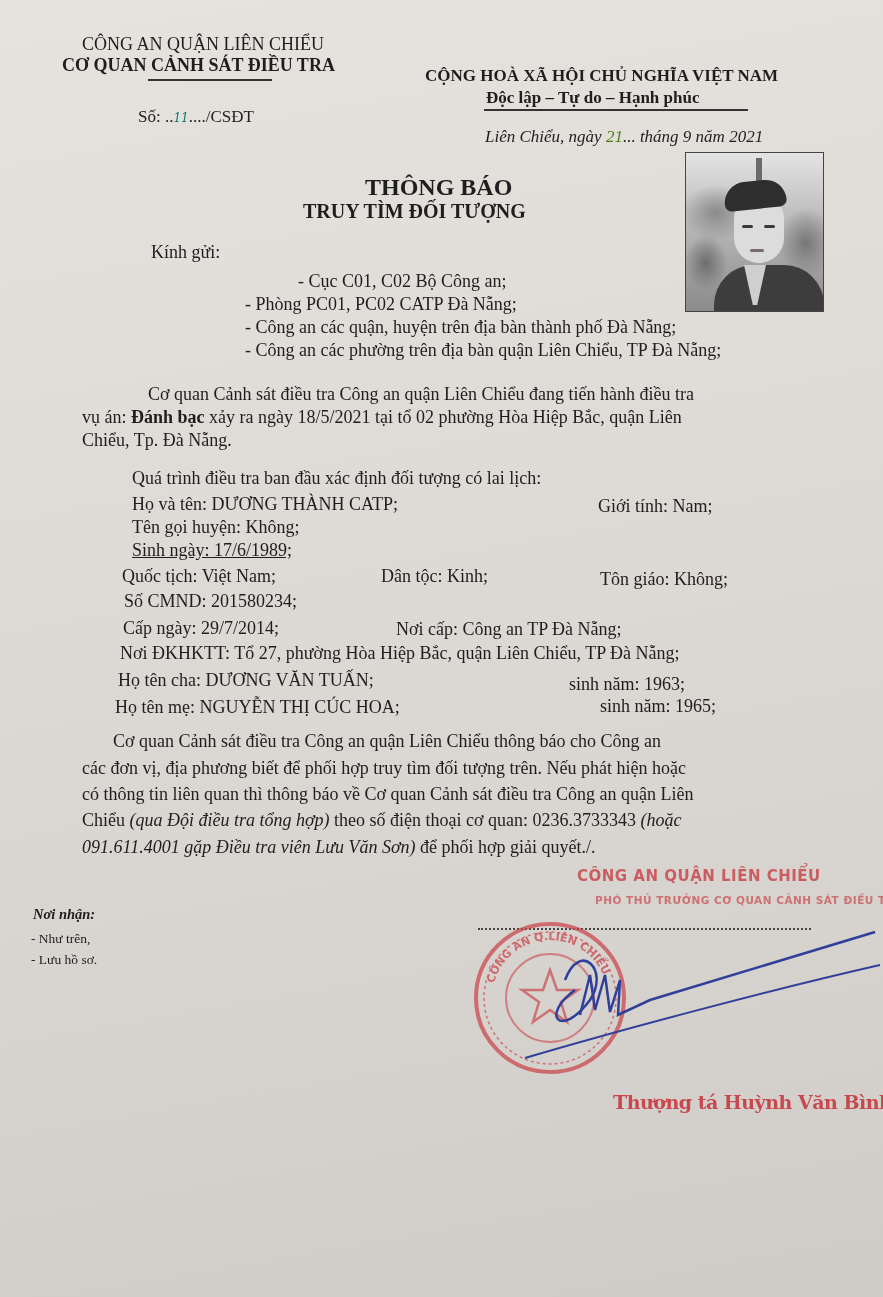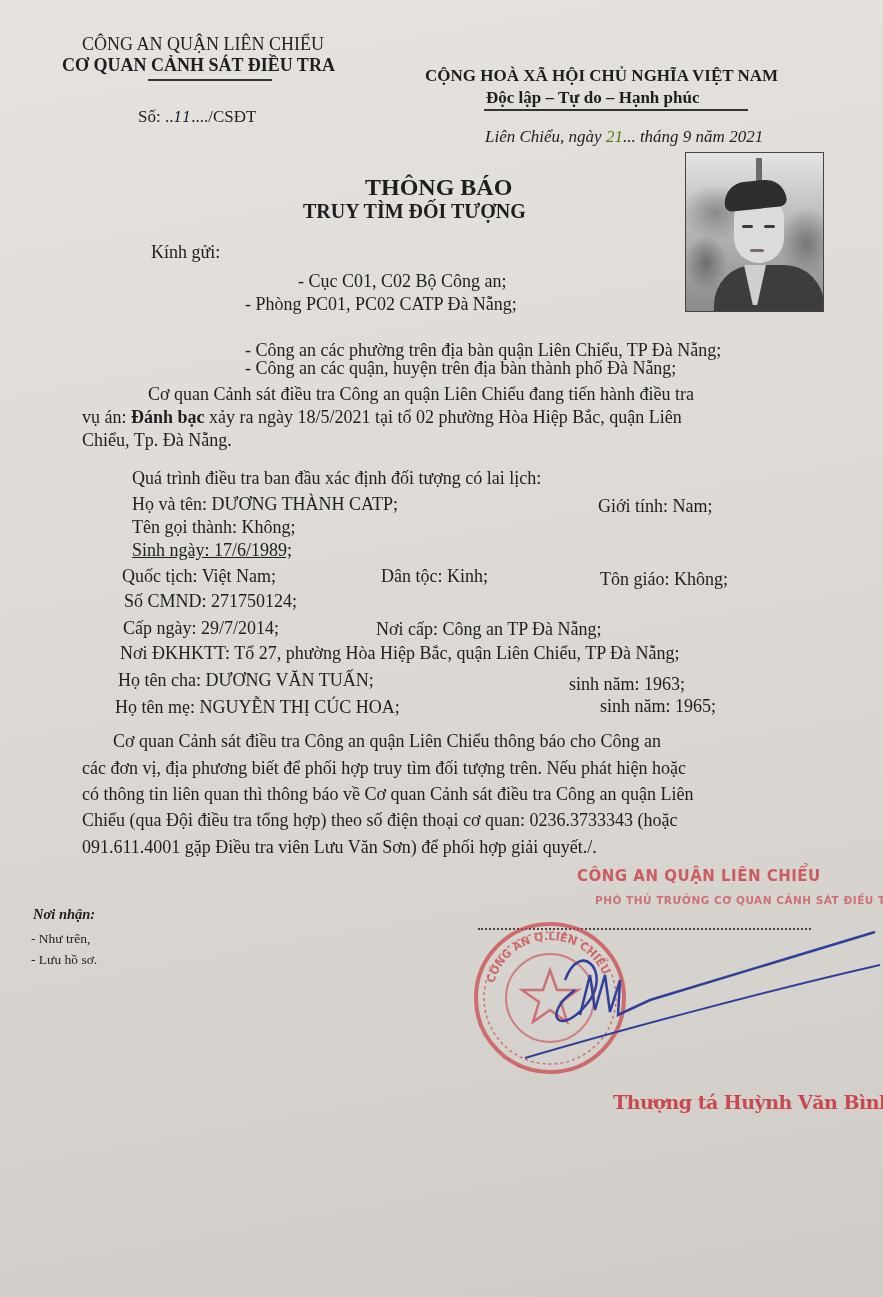--- a/index.html
+++ b/index.html
@@ -10,21 +10,21 @@
     color:#1e1e1e;
     position:relative;
   }
   .abs { position:absolute; white-space:nowrap; }
 
   
   .hl1 { left:82px; top:34px; font-size:18px; }
   .hl2 { left:62px; top:55px; font-size:18px; font-weight:bold; }
   .hl2-underline { position:absolute; left:148px; top:79px; width:124px; height:1.5px; background:#333; }
   .so { left:138px; top:107px; font-size:17px; }
-  .so .hand { font-family:"DejaVu Serif", serif; font-style:italic; color:#0f172a; font-size:14px; }
+  .so .hand { font-family:"DejaVu Serif", serif; font-style:italic; color:#0f766e; font-size:12px; }
 
   
   .hr1 { left:425px; top:66px; font-size:17px; font-weight:bold; }
   .hr2 { left:486px; top:88px; font-size:17px; font-weight:bold; }
   .hr2-underline { position:absolute; left:484px; top:109px; width:264px; height:1.5px; background:#333; }
   .place-date { left:485px; top:127px; font-size:17px; font-style:italic; }
   .place-date .hand { color:#4d7c0f; }
 
   
   .t1 { left:365px; top:174px; font-size:24px; font-weight:bold; }
@@ -49,50 +49,50 @@
   .photo .eye1 { left:56px; } .photo .eye2 { left:78px; }
   .photo .mouth { position:absolute; left:64px; top:96px; width:14px; height:3px; background:#7a6a6a; border-radius:2px; }
   .photo .body { position:absolute; left:28px; top:112px; width:110px; height:60px; border-radius:40px 40px 0 0; background:#3d3d3d; }
   .photo .collar { position:absolute; left:58px; top:112px; width:22px; height:40px; background:#cfcfcf; clip-path:polygon(0 0,100% 0,60% 100%,40% 100%); }
 
   
   .txt { font-size:18px; }
   .kg { left:151px; top:242px; }
   .r1 { left:258px; top:271px;margin-left:40px; }
   .r2 { left:245px; top:294px; }
-  .r3 { left:245px; top:317px;margin-top:41px; }
+  .r3 { left:245px; top:317px; }
   .r4 { left:245px; top:340px; }
 
   .p1a { left:148px; top:384px; }
   .p1b { left:82px; top:407px; }
   .p1c { left:82px; top:430px; }
 
   .f0 { left:132px; top:468px; font-size:18px; }
   .f-name { left:132px; top:494px; }
   .f-gender { left:598px; top:496px; }
   .f-alias { left:132px; top:517px; }
   .f-dob { left:132px; top:540px;text-decoration:underline; }
   .f-nat { left:122px; top:566px; }
   .f-eth { left:381px; top:566px; }
   .f-rel { left:600px; top:569px; }
   .f-id { left:124px; top:591px; }
   .f-issue { left:123px; top:618px; }
-  .f-issuer { left:376px; top:619px; }
+  .f-issuer { left:396px; top:619px; }
   .f-addr { left:120px; top:643px; }
   .f-father { left:118px; top:670px; }
   .f-fatherdob { left:569px; top:674px; }
   .f-mother { left:115px; top:697px; }
   .f-motherdob { left:600px; top:696px; }
 
   .p2a { left:113px; top:731px; }
   .p2b { left:82px; top:758px; }
   .p2c { left:82px; top:784px; }
   .p2d { left:82px; top:810px; }
   .p2e { left:82px; top:837px; }
-  .it { }
+  .it { font-style:italic; }
   .b { font-weight:bold; }
 
   
   .nn { left:33px; top:906px; font-size:14.5px; font-weight:bold; font-style:italic; }
   .nn1 { left:31px; top:931px; font-size:13.5px; }
   .nn2 { left:31px; top:952px; font-size:13.5px; }
 
   
   .red { color:#c9484e; }
   .sg1 { left:577px; top:867px; font-size:15px; font-family:"DejaVu Sans", sans-serif; letter-spacing:0.5px; font-weight:bold; opacity:0.85; }
@@ -142,26 +142,26 @@
 
 <div class="abs txt p1a">Cơ quan Cảnh sát điều tra Công an quận Liên Chiểu đang tiến hành điều tra</div>
 <div class="abs txt p1b">
   <span>vụ án: </span><span class="b">Đánh bạc</span><span> xảy ra ngày 18/5/2021 tại tổ 02 phường Hòa Hiệp Bắc, quận Liên</span>
 </div>
 <div class="abs txt p1c">Chiểu, Tp. Đà Nẵng.</div>
 
 <div class="abs f0">Quá trình điều tra ban đầu xác định đối tượng có lai lịch:</div>
 <div class="abs txt f-name">Họ và tên: DƯƠNG THÀNH CATP;</div>
 <div class="abs txt f-gender">Giới tính: Nam;</div>
-<div class="abs txt f-alias">Tên gọi thành: Không;</div>
+<div class="abs txt f-alias">Tên gọi huyện: Không;</div>
 <div class="abs txt f-dob">Sinh ngày: 17/6/1989;</div>
 <div class="abs txt f-nat">Quốc tịch: Việt Nam;</div>
 <div class="abs txt f-eth">Dân tộc: Kinh;</div>
 <div class="abs txt f-rel">Tôn giáo: Không;</div>
-<div class="abs txt f-id">Số CMND: 271750124;</div>
+<div class="abs txt f-id">Số CMND: 201580234;</div>
 <div class="abs txt f-issue">Cấp ngày: 29/7/2014;</div>
 <div class="abs txt f-issuer">Nơi cấp: Công an TP Đà Nẵng;</div>
 <div class="abs txt f-addr">Nơi ĐKHKTT: Tổ 27, phường Hòa Hiệp Bắc, quận Liên Chiểu, TP Đà Nẵng;</div>
 <div class="abs txt f-father">Họ tên cha: DƯƠNG VĂN TUẤN;</div>
 <div class="abs txt f-fatherdob">sinh năm: 1963;</div>
 <div class="abs txt f-mother">Họ tên mẹ: NGUYỄN THỊ CÚC HOA;</div>
 <div class="abs txt f-motherdob">sinh năm: 1965;</div>
 
 <div class="abs txt p2a">Cơ quan Cảnh sát điều tra Công an quận Liên Chiểu thông báo cho Công an</div>
 <div class="abs txt p2b">các đơn vị, địa phương biết để phối hợp truy tìm đối tượng trên. Nếu phát hiện hoặc</div>

